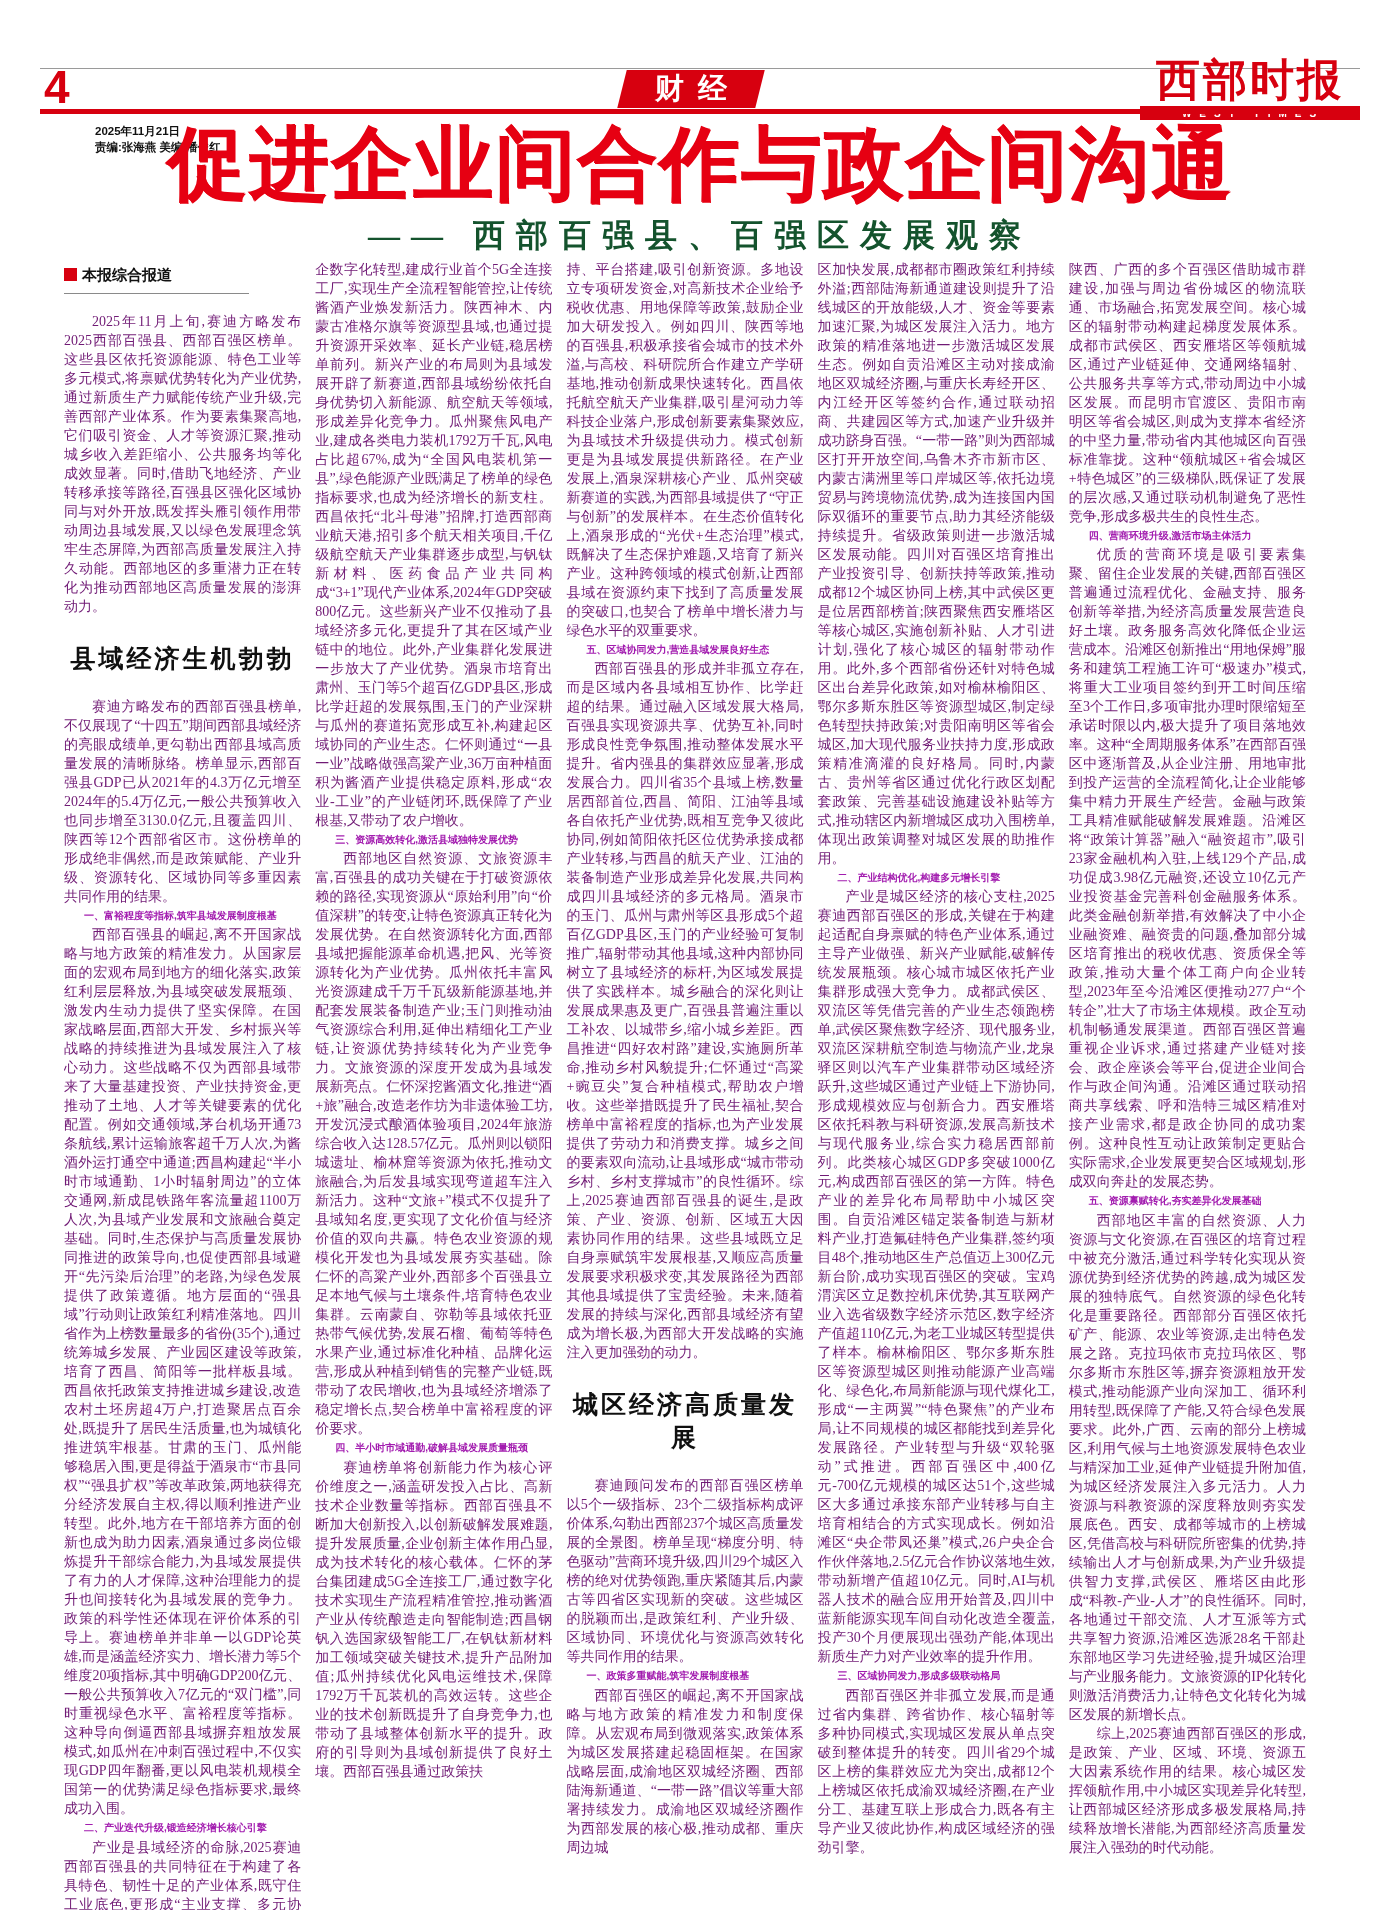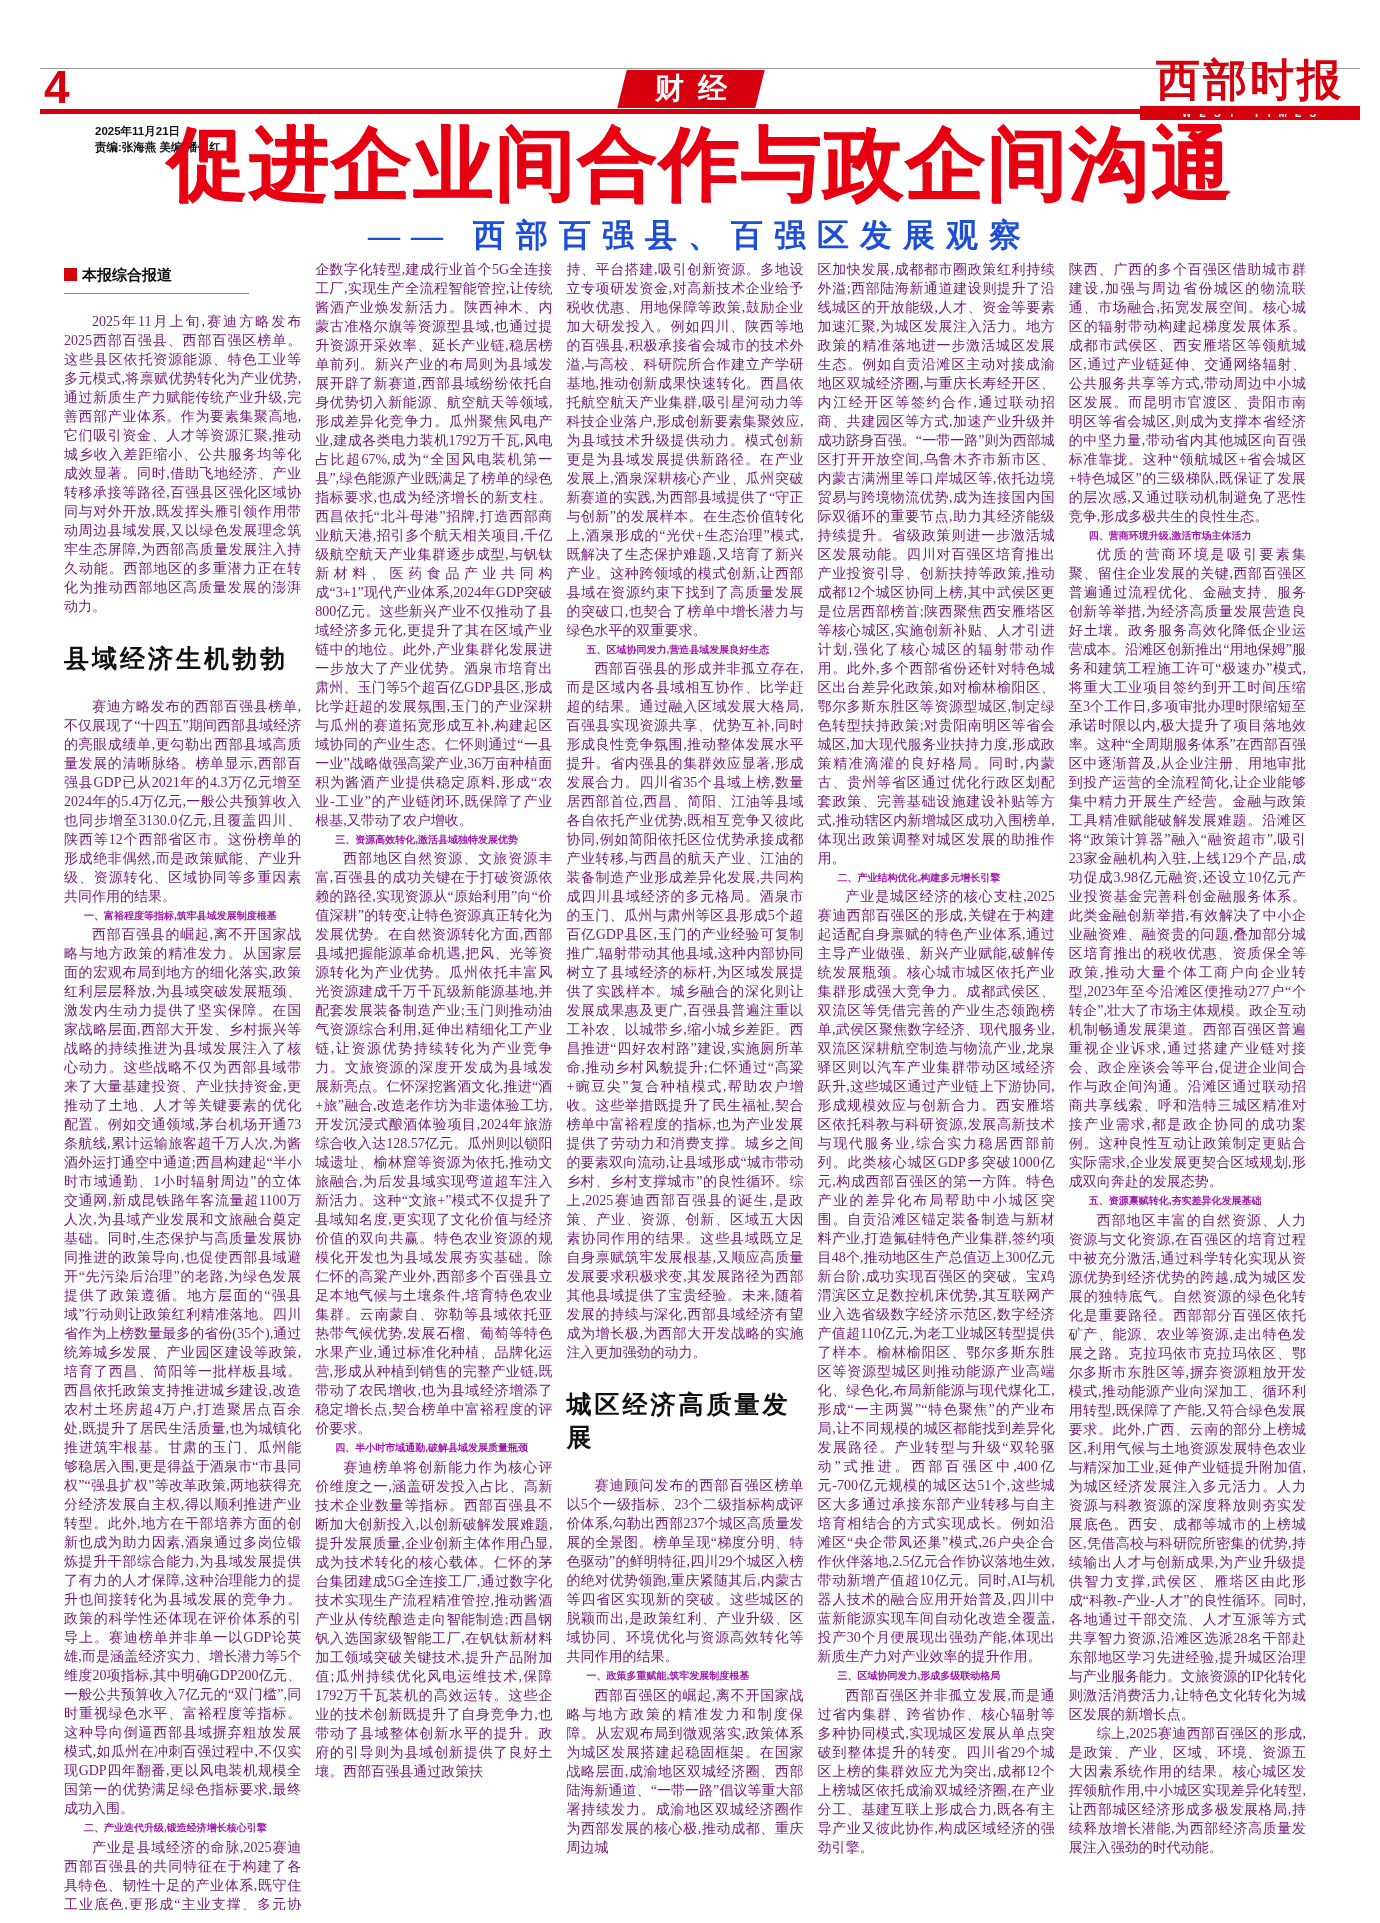--- a/index.html
+++ b/index.html
@@ -20,35 +20,35 @@
   .brand { position:absolute; left:1140px; top:58px; width:220px; text-align:center; }
   .brand .cn { font-size:44px; font-weight:900; color:#d7000f; letter-spacing:3px;
                font-family:"Liberation Serif",serif; line-height:46px; }
   .brand .en { margin-top:2px; background:#d7000f; color:#fff; font-family:"Liberation Sans",sans-serif;
                font-size:10px; font-weight:bold; letter-spacing:8px; padding:2px 0 1px 6px; }
   
   .headline-wrap { position:absolute; left:40px; top:122px; width:1320px; text-align:center; }
   .headline { font-family:"Liberation Sans","DejaVu Sans",sans-serif; font-size:80px; font-weight:900;
               color:#e60012; letter-spacing:2px; line-height:1.05;
               text-shadow:1px 1px 0 #e60012; }
-  .subhead { margin-top:8px; font-size:32px; font-weight:700; color:#1d4ed8; letter-spacing:11px;
+  .subhead { margin-top:8px; font-size:32px; font-weight:700; color:#14532d; letter-spacing:11px;
              font-family:"Liberation Serif",serif; }
   
   .article { position:absolute; left:64px; top:260px; width:1242px; height:1650px;
              display:flex; gap:14px; overflow:hidden; }
   .col { width:237.2px; overflow:hidden; }
   .b-kicker { font-family:"Liberation Sans",sans-serif; font-size:15px; font-weight:bold; color:#111;
               padding:6px 0 8px 0; border-bottom:1px solid #8a8a8a; margin-bottom:18px; width:78%; }
   .b-kicker .sq { display:inline-block; width:13px; height:13px; background:#d7000f; margin-right:5px; vertical-align:-1px; }
   .b-p { font-size:14px; line-height:19px; color:#701a75; text-align:justify; text-indent:2em; }
   .b-p.cont { text-indent:0; }
   .b-h3 { font-size:10px; line-height:19.4px; font-weight:bold; color:#a21caf; text-align:justify; text-indent:2em;
           font-family:"Liberation Sans","DejaVu Sans",sans-serif; }
   .b-h2 { font-family:"Liberation Sans","DejaVu Sans",sans-serif; font-size:25px; font-weight:900;
-          color:#101010; letter-spacing:3px; margin:26px 0 22px 0; }
+          color:#101010; text-align:center; letter-spacing:3px; margin:26px 0 22px 0; }
 </style>
 </head>
 <body>
 
 <div class="page">
 
   <div class="topline"></div>
   <div class="pagenum">4</div>
   <div class="dateblock">
     <div>2025年11月21日</div>
@@ -84,21 +84,21 @@
         <div class="b-h3">三、资源高效转化,激活县域独特发展优势</div>
         <div class="b-p">西部地区自然资源、文旅资源丰富,百强县的成功关键在于打破资源依赖的路径,实现资源从“原始利用”向“价值深耕”的转变,让特色资源真正转化为发展优势。在自然资源转化方面,西部县域把握能源革命机遇,把风、光等资源转化为产业优势。瓜州依托丰富风光资源建成千万千瓦级新能源基地,并配套发展装备制造产业;玉门则推动油气资源综合利用,延伸出精细化工产业链,让资源优势持续转化为产业竞争力。文旅资源的深度开发成为县域发展新亮点。仁怀深挖酱酒文化,推进“酒+旅”融合,改造老作坊为非遗体验工坊,开发沉浸式酿酒体验项目,2024年旅游综合收入达128.57亿元。瓜州则以锁阳城遗址、榆林窟等资源为依托,推动文旅融合,为后发县域实现弯道超车注入新活力。这种“文旅+”模式不仅提升了县域知名度,更实现了文化价值与经济价值的双向共赢。特色农业资源的规模化开发也为县域发展夯实基础。除仁怀的高粱产业外,西部多个百强县立足本地气候与土壤条件,培育特色农业集群。云南蒙自、弥勒等县域依托亚热带气候优势,发展石榴、葡萄等特色水果产业,通过标准化种植、品牌化运营,形成从种植到销售的完整产业链,既带动了农民增收,也为县域经济增添了稳定增长点,契合榜单中富裕程度的评价要求。</div>
         <div class="b-h3">四、半小时市域通勤,破解县域发展质量瓶颈</div>
         <div class="b-p">赛迪榜单将创新能力作为核心评价维度之一,涵盖研发投入占比、高新技术企业数量等指标。西部百强县不断加大创新投入,以创新破解发展难题,提升发展质量,企业创新主体作用凸显,成为技术转化的核心载体。仁怀的茅台集团建成5G全连接工厂,通过数字化技术实现生产流程精准管控,推动酱酒产业从传统酿造走向智能制造;西昌钢钒入选国家级智能工厂,在钒钛新材料加工领域突破关键技术,提升产品附加值;瓜州持续优化风电运维技术,保障1792万千瓦装机的高效运转。这些企业的技术创新既提升了自身竞争力,也带动了县域整体创新水平的提升。政府的引导则为县域创新提供了良好土壤。西部百强县通过政策扶</div>
       </div>
     <div class="col">
         <div class="b-p cont">持、平台搭建,吸引创新资源。多地设立专项研发资金,对高新技术企业给予税收优惠、用地保障等政策,鼓励企业加大研发投入。例如四川、陕西等地的百强县,积极承接省会城市的技术外溢,与高校、科研院所合作建立产学研基地,推动创新成果快速转化。西昌依托航空航天产业集群,吸引星河动力等科技企业落户,形成创新要素集聚效应,为县域技术升级提供动力。模式创新更是为县域发展提供新路径。在产业发展上,酒泉深耕核心产业、瓜州突破新赛道的实践,为西部县域提供了“守正与创新”的发展样本。在生态价值转化上,酒泉形成的“光伏+生态治理”模式,既解决了生态保护难题,又培育了新兴产业。这种跨领域的模式创新,让西部县域在资源约束下找到了高质量发展的突破口,也契合了榜单中增长潜力与绿色水平的双重要求。</div>
         <div class="b-h3">五、区域协同发力,营造县域发展良好生态</div>
         <div class="b-p">西部百强县的形成并非孤立存在,而是区域内各县域相互协作、比学赶超的结果。通过融入区域发展大格局,百强县实现资源共享、优势互补,同时形成良性竞争氛围,推动整体发展水平提升。省内强县的集群效应显著,形成发展合力。四川省35个县域上榜,数量居西部首位,西昌、简阳、江油等县域各自依托产业优势,既相互竞争又彼此协同,例如简阳依托区位优势承接成都产业转移,与西昌的航天产业、江油的装备制造产业形成差异化发展,共同构成四川县域经济的多元格局。酒泉市的玉门、瓜州与肃州等区县形成5个超百亿GDP县区,玉门的产业经验可复制推广,辐射带动其他县域,这种内部协同树立了县域经济的标杆,为区域发展提供了实践样本。城乡融合的深化则让发展成果惠及更广,百强县普遍注重以工补农、以城带乡,缩小城乡差距。西昌推进“四好农村路”建设,实施厕所革命,推动乡村风貌提升;仁怀通过“高粱+豌豆尖”复合种植模式,帮助农户增收。这些举措既提升了民生福祉,契合榜单中富裕程度的指标,也为产业发展提供了劳动力和消费支撑。城乡之间的要素双向流动,让县域形成“城市带动乡村、乡村支撑城市”的良性循环。综上,2025赛迪西部百强县的诞生,是政策、产业、资源、创新、区域五大因素协同作用的结果。这些县域既立足自身禀赋筑牢发展根基,又顺应高质量发展要求积极求变,其发展路径为西部其他县域提供了宝贵经验。未来,随着发展的持续与深化,西部县域经济有望成为增长极,为西部大开发战略的实施注入更加强劲的动力。</div>
         <div class="b-h2">城区经济高质量发展</div>
-        <div class="b-p">赛迪顾问发布的西部百强区榜单以5个一级指标、23个二级指标构成评价体系,勾勒出西部237个城区高质量发展的全景图。榜单呈现“梯度分明、特色驱动”的鲜明特征,四川29个城区入榜的绝对优势领跑,重庆紧随其后,内蒙古等四省区实现新的突破。这些城区的脱颖而出,是政策红利、产业升级、区域协同、环境优化与资源高效转化等共同作用的结果。</div>
+        <div class="b-p">赛迪顾问发布的西部百强区榜单以5个一级指标、23个二级指标构成评价体系,勾勒出西部237个城区高质量发展的全景图。榜单呈现“梯度分明、特色驱动”营商环境升级,四川29个城区入榜的绝对优势领跑,重庆紧随其后,内蒙古等四省区实现新的突破。这些城区的脱颖而出,是政策红利、产业升级、区域协同、环境优化与资源高效转化等共同作用的结果。</div>
         <div class="b-h3">一、政策多重赋能,筑牢发展制度根基</div>
         <div class="b-p">西部百强区的崛起,离不开国家战略与地方政策的精准发力和制度保障。从宏观布局到微观落实,政策体系为城区发展搭建起稳固框架。在国家战略层面,成渝地区双城经济圈、西部陆海新通道、“一带一路”倡议等重大部署持续发力。成渝地区双城经济圈作为西部发展的核心极,推动成都、重庆周边城</div>
       </div>
     <div class="col">
         <div class="b-p cont">区加快发展,成都都市圈政策红利持续外溢;西部陆海新通道建设则提升了沿线城区的开放能级,人才、资金等要素加速汇聚,为城区发展注入活力。地方政策的精准落地进一步激活城区发展生态。例如自贡沿滩区主动对接成渝地区双城经济圈,与重庆长寿经开区、内江经开区等签约合作,通过联动招商、共建园区等方式,加速产业升级并成功跻身百强。“一带一路”则为西部城区打开开放空间,乌鲁木齐市新市区、内蒙古满洲里等口岸城区等,依托边境贸易与跨境物流优势,成为连接国内国际双循环的重要节点,助力其经济能级持续提升。省级政策则进一步激活城区发展动能。四川对百强区培育推出产业投资引导、创新扶持等政策,推动成都12个城区协同上榜,其中武侯区更是位居西部榜首;陕西聚焦西安雁塔区等核心城区,实施创新补贴、人才引进计划,强化了核心城区的辐射带动作用。此外,多个西部省份还针对特色城区出台差异化政策,如对榆林榆阳区、鄂尔多斯东胜区等资源型城区,制定绿色转型扶持政策;对贵阳南明区等省会城区,加大现代服务业扶持力度,形成政策精准滴灌的良好格局。同时,内蒙古、贵州等省区通过优化行政区划配套政策、完善基础设施建设补贴等方式,推动辖区内新增城区成功入围榜单,体现出政策调整对城区发展的助推作用。</div>
         <div class="b-h3">二、产业结构优化,构建多元增长引擎</div>
         <div class="b-p">产业是城区经济的核心支柱,2025赛迪西部百强区的形成,关键在于构建起适配自身禀赋的特色产业体系,通过主导产业做强、新兴产业赋能,破解传统发展瓶颈。核心城市城区依托产业集群形成强大竞争力。成都武侯区、双流区等凭借完善的产业生态领跑榜单,武侯区聚焦数字经济、现代服务业,双流区深耕航空制造与物流产业,龙泉驿区则以汽车产业集群带动区域经济跃升,这些城区通过产业链上下游协同,形成规模效应与创新合力。西安雁塔区依托科教与科研资源,发展高新技术与现代服务业,综合实力稳居西部前列。此类核心城区GDP多突破1000亿元,构成西部百强区的第一方阵。特色产业的差异化布局帮助中小城区突围。自贡沿滩区锚定装备制造与新材料产业,打造氟硅特色产业集群,签约项目48个,推动地区生产总值迈上300亿元新台阶,成功实现百强区的突破。宝鸡渭滨区立足数控机床优势,其互联网产业入选省级数字经济示范区,数字经济产值超110亿元,为老工业城区转型提供了样本。榆林榆阳区、鄂尔多斯东胜区等资源型城区则推动能源产业高端化、绿色化,布局新能源与现代煤化工,形成“一主两翼”“特色聚焦”的产业布局,让不同规模的城区都能找到差异化发展路径。产业转型与升级“双轮驱动”式推进。西部百强区中,400亿元-700亿元规模的城区达51个,这些城区大多通过承接东部产业转移与自主培育相结合的方式实现成长。例如沿滩区“央企带凤还巢”模式,26户央企合作伙伴落地,2.5亿元合作协议落地生效,带动新增产值超10亿元。同时,AI与机器人技术的融合应用开始普及,四川中蓝新能源实现车间自动化改造全覆盖,投产30个月便展现出强劲产能,体现出新质生产力对产业效率的提升作用。</div>
         <div class="b-h3">三、区域协同发力,形成多级联动格局</div>
         <div class="b-p">西部百强区并非孤立发展,而是通过省内集群、跨省协作、核心辐射等多种协同模式,实现城区发展从单点突破到整体提升的转变。四川省29个城区上榜的集群效应尤为突出,成都12个上榜城区依托成渝双城经济圈,在产业分工、基建互联上形成合力,既各有主导产业又彼此协作,构成区域经济的强劲引擎。</div>
       </div>

